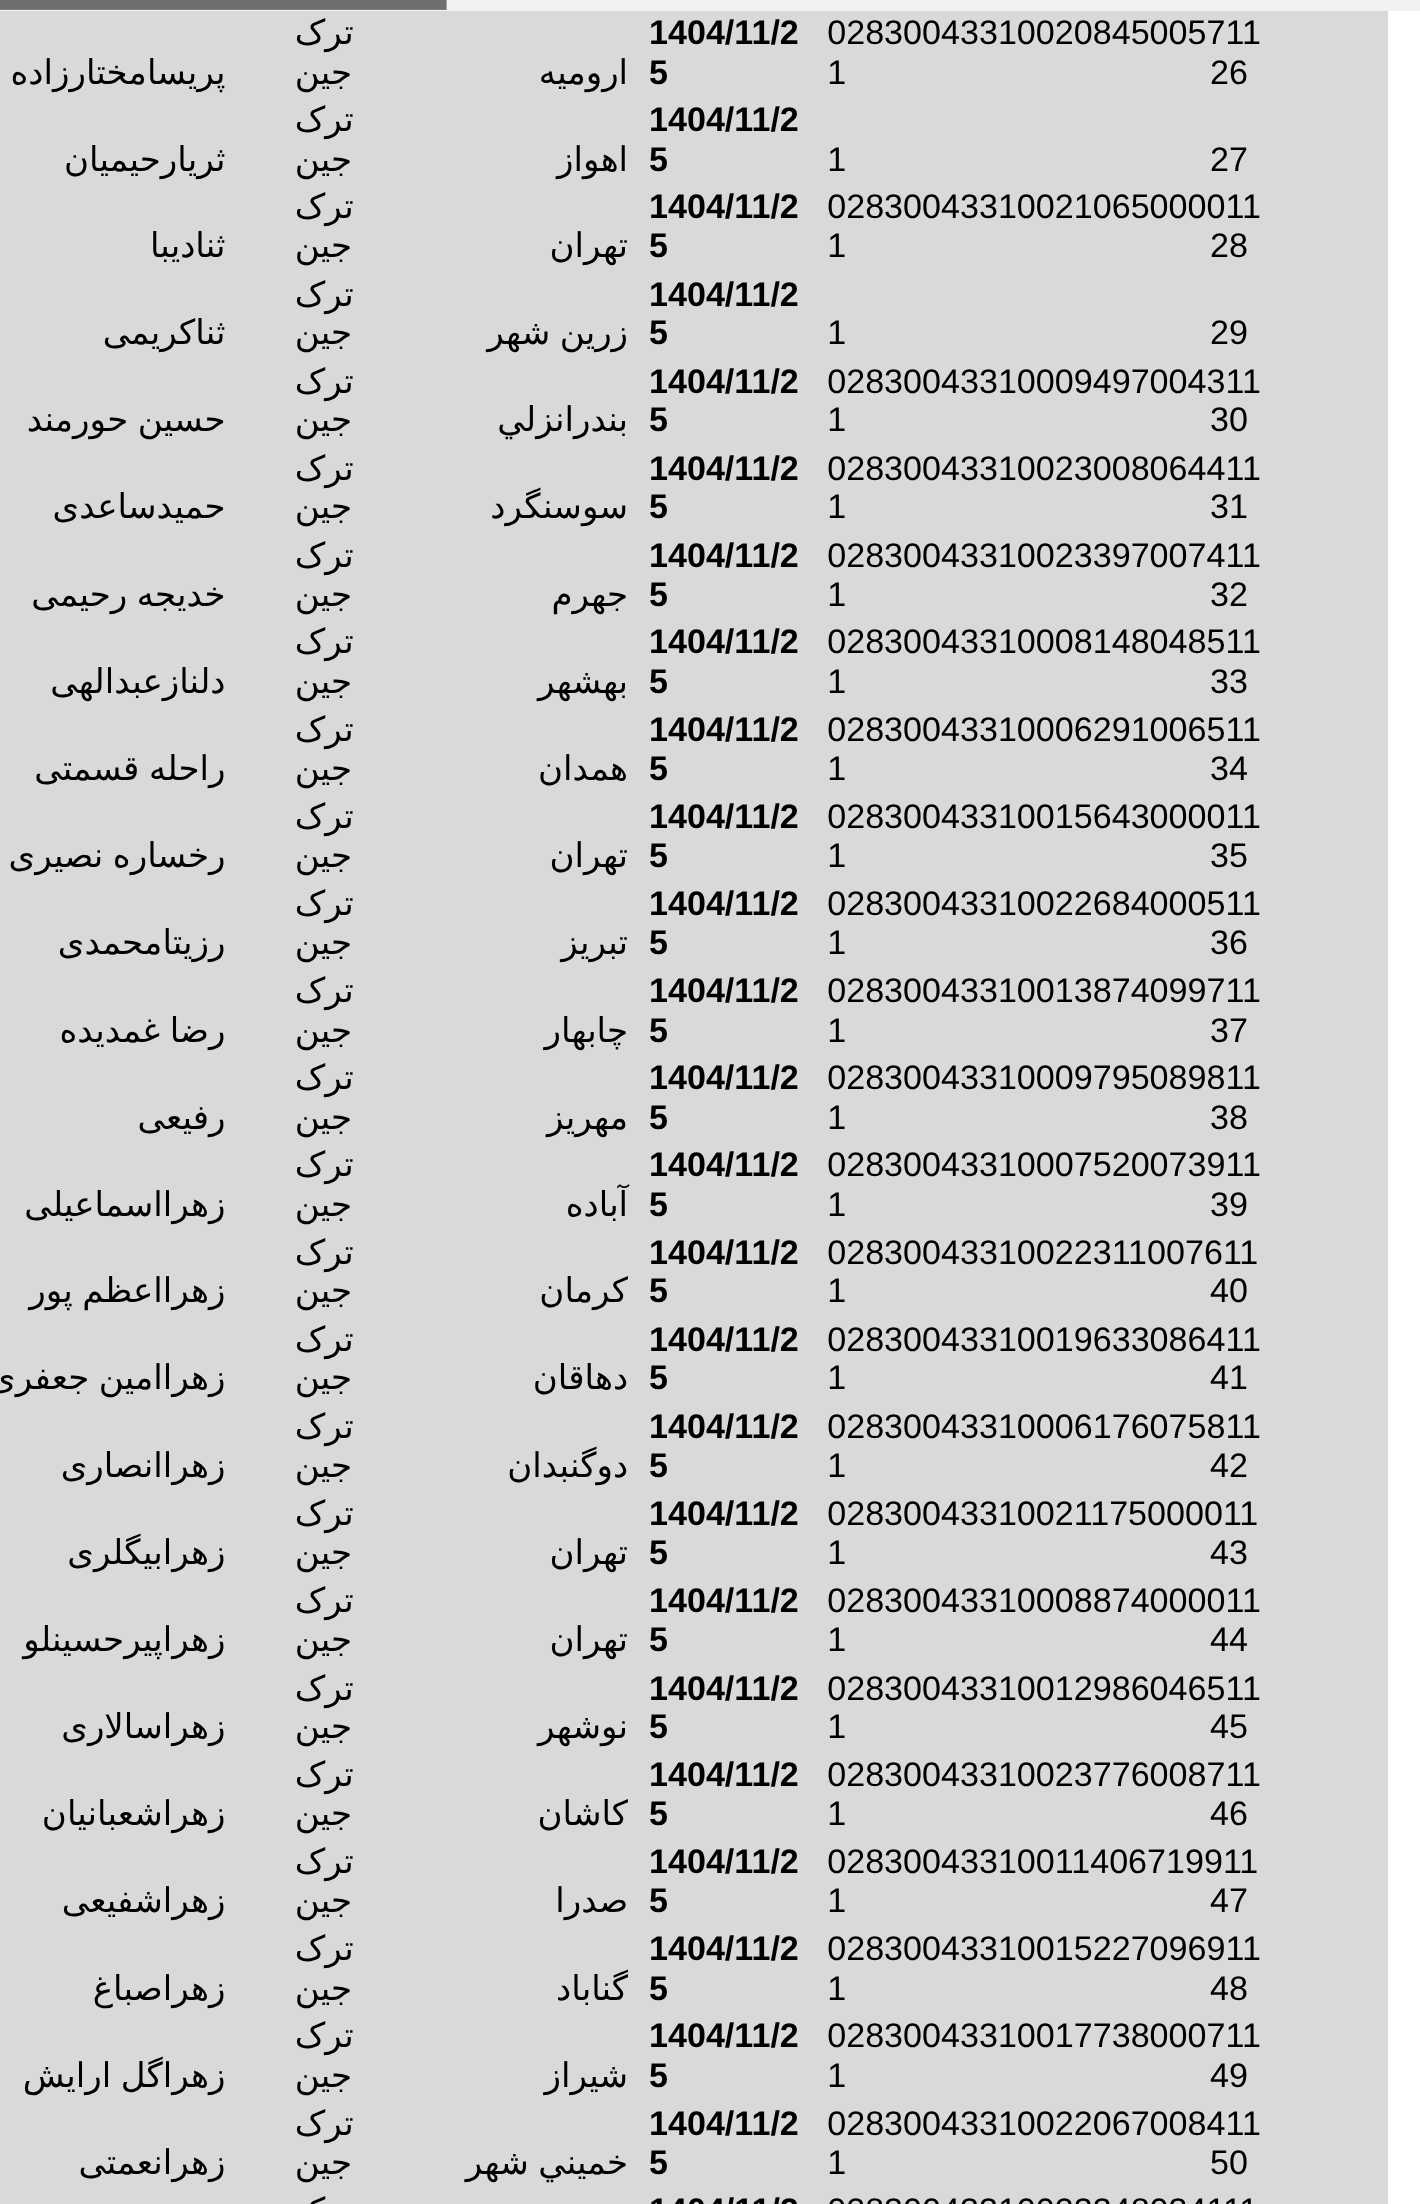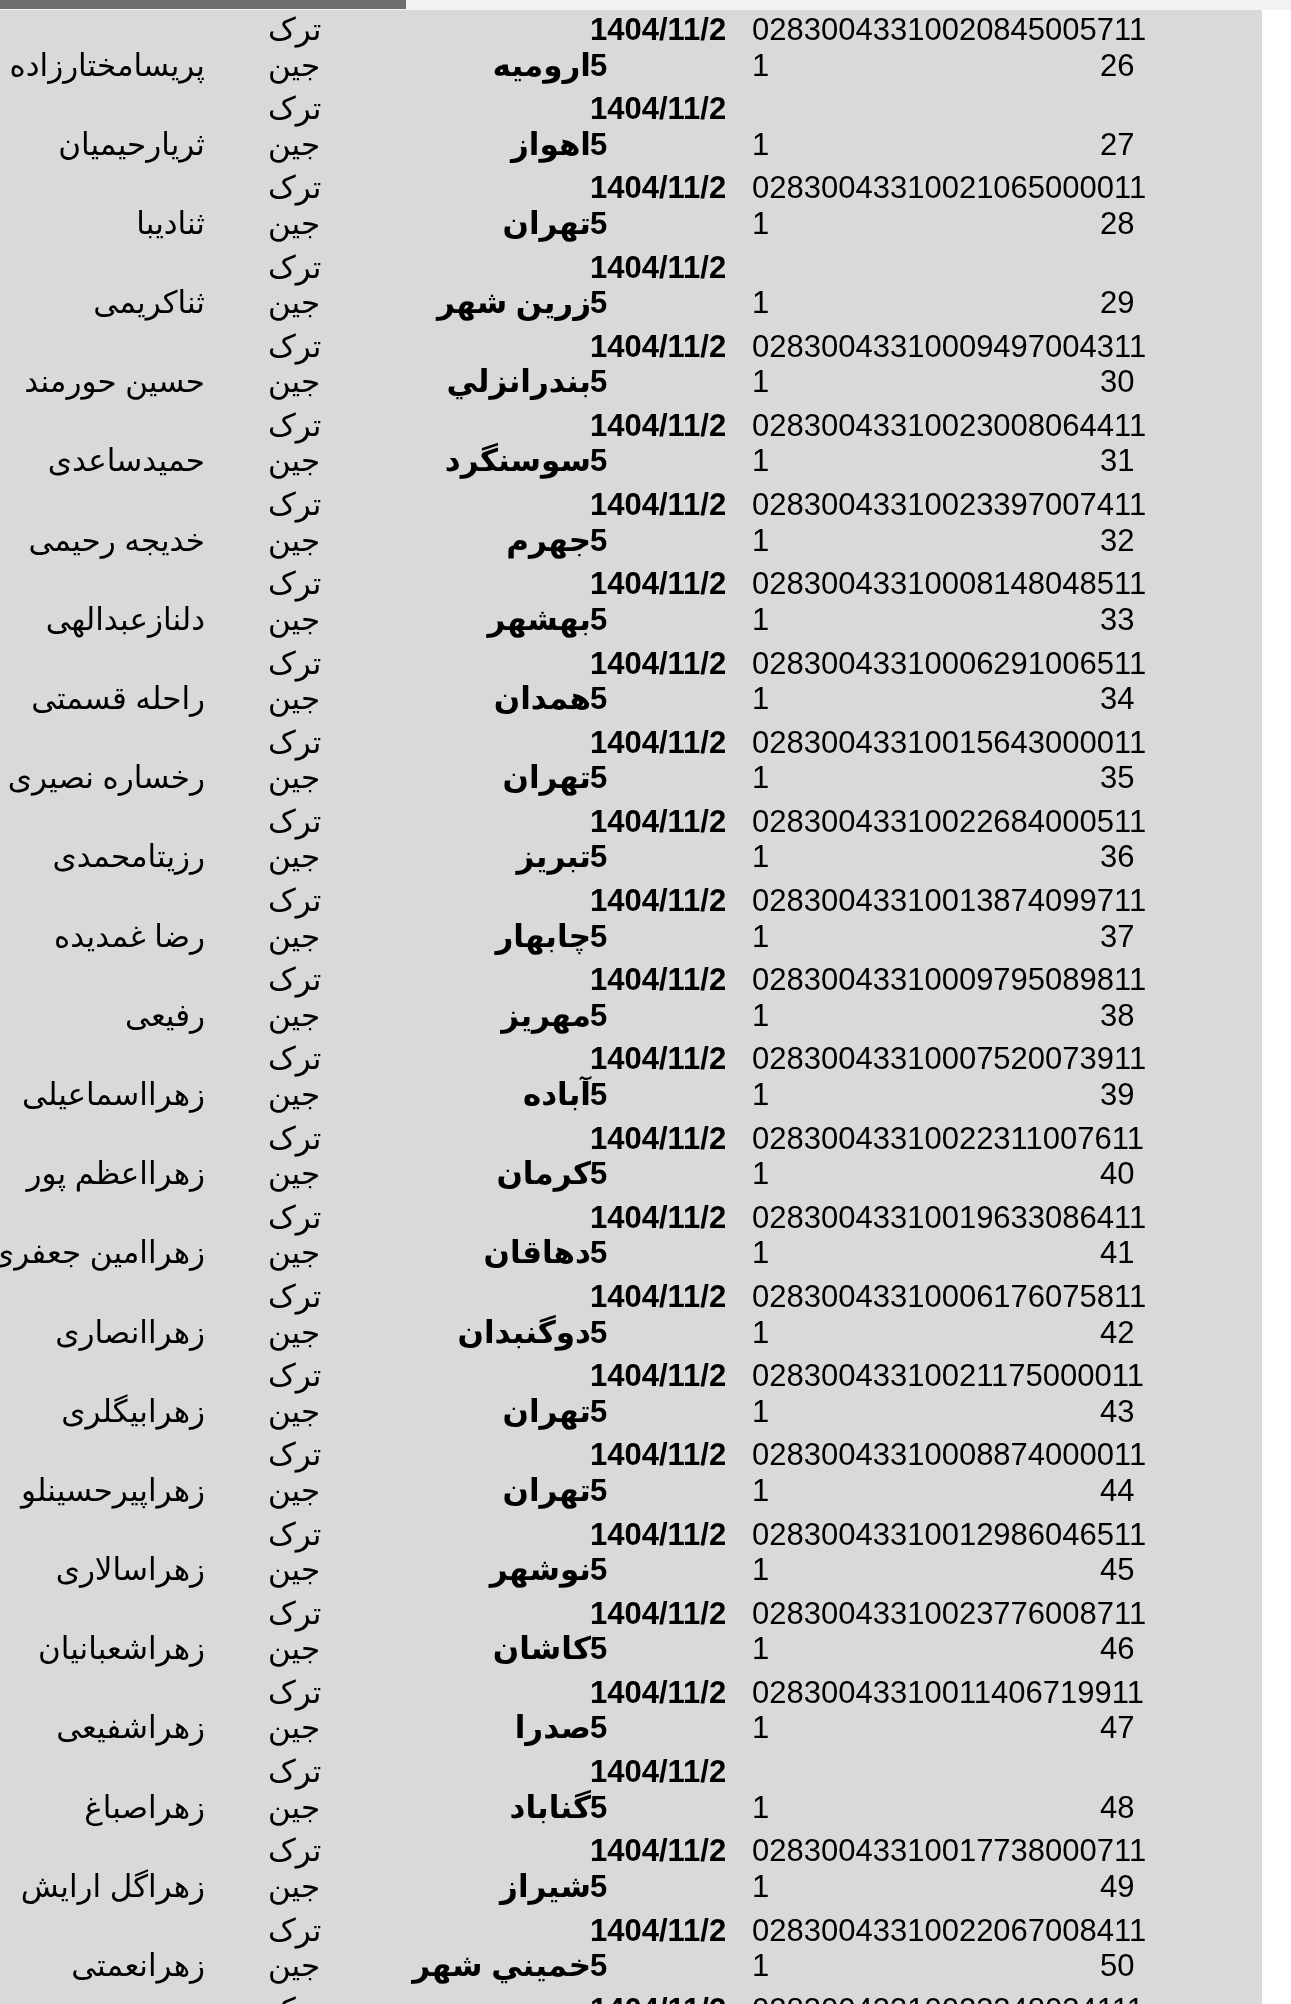--- a/index.html
+++ b/index.html
@@ -19,21 +19,21 @@
   .right-margin{position:absolute;top:10px;right:0;width:29px;height:1994px;background:#ffffff;}
   .row{position:relative;height:79.2px;}
   .cell{
     position:absolute;height:36px;line-height:36px;font-size:31px;
     white-space:nowrap;overflow:visible;
   }
   .l1{top:0;}
   .l2{top:35.5px;}
   .name {left:0;width:205px;text-align:right;direction:rtl;}
   .type {left:268px;direction:rtl;}
-  .city {left:316px;width:275px;text-align:right;direction:rtl;font-weight:bold;}
+  .city {left:296px;width:275px;text-align:right;direction:rtl;}
   .date {left:590px;direction:ltr;font-weight:bold;}
   .code {left:752px;direction:ltr;}
   .num  {left:1100px;width:155px;direction:ltr;}
 </style>
 </head>
 <body>
 
 <div class="scrollbar">
   <div class="thumb"></div>
 </div>
@@ -301,20 +301,21 @@
     <div class="cell l2 num">47</div>
   </div>
 
   <div class="row">
     <div class="cell l2 name">زهراصباغ</div>
     <div class="cell l1 type">ترک</div>
     <div class="cell l2 type">جین</div>
     <div class="cell l2 city">گناباد</div>
     <div class="cell l1 date">1404/11/2</div>
     <div class="cell l2 date">5</div>
+    <div class="cell l1 code">02830043310015227096911</div>
     <div class="cell l2 code">1</div>
     <div class="cell l2 num">48</div>
   </div>
 
   <div class="row">
     <div class="cell l2 name">زهراگل ارایش</div>
     <div class="cell l1 type">ترک</div>
     <div class="cell l2 type">جین</div>
     <div class="cell l2 city">شیراز</div>
     <div class="cell l1 date">1404/11/2</div>

